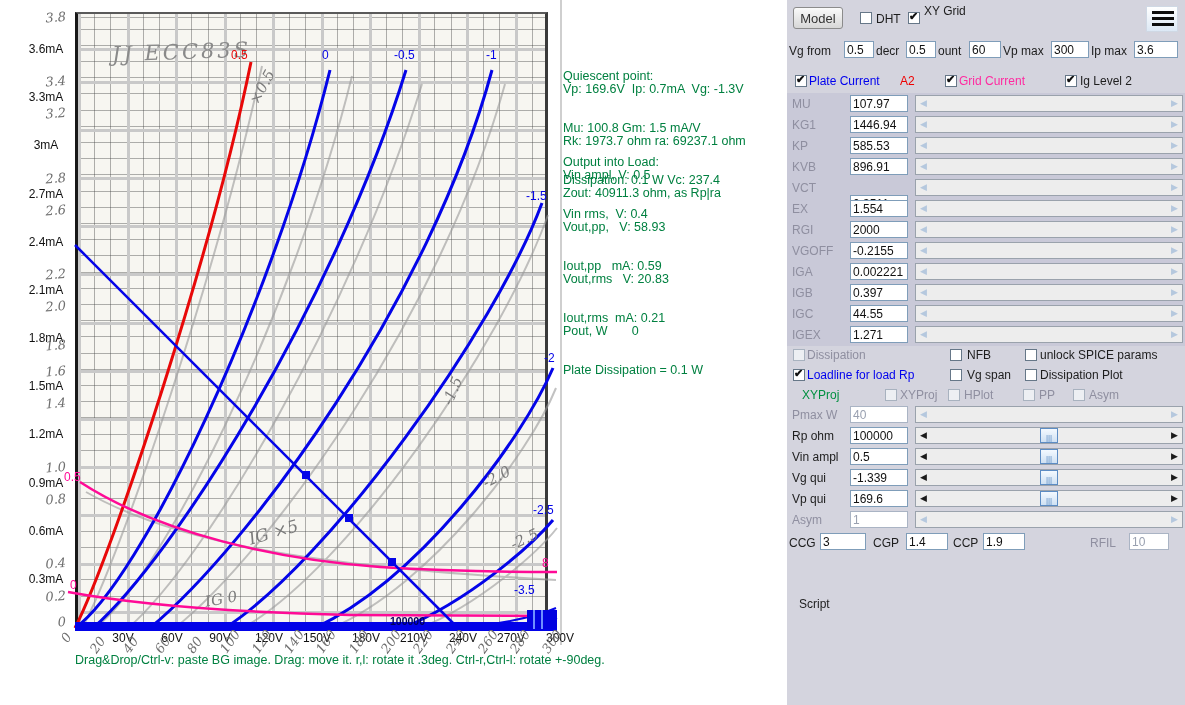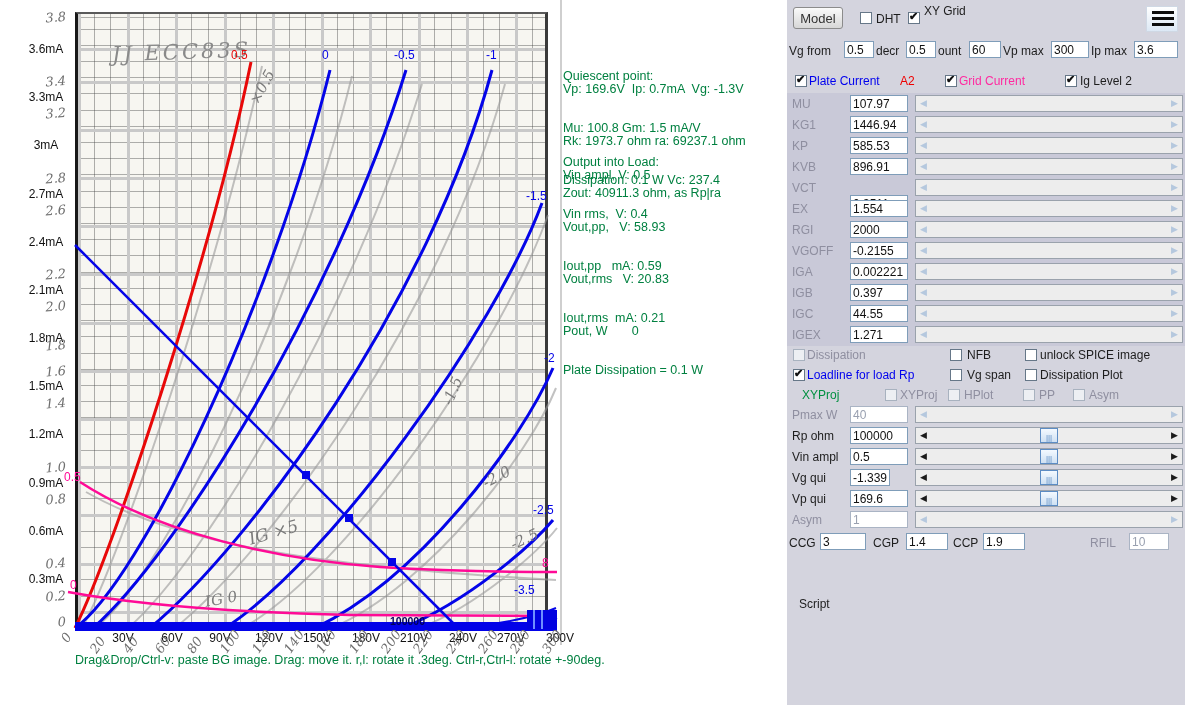--- a/index.html
+++ b/index.html
@@ -334,21 +334,21 @@
           <span class="al">◀</span>
           <span class="ar">▶</span>
         </div>
     </div>
 
     <span class="cb dis" style="left:6px;top:349px"></span>
     <span class="plb" style="left:20px;top:348px">Dissipation</span>
     <span class="cb" style="left:163px;top:349px"></span>
     <span class="dlb" style="left:180px;top:348px">NFB</span>
     <span class="cb" style="left:238px;top:349px"></span>
-    <span class="dlb" style="left:253px;top:348px">unlock SPICE image</span>
+    <span class="dlb" style="left:253px;top:348px">unlock SPICE params</span>
 
     <span class="cb checked" style="left:6px;top:369px"></span>
     <span class="dlb" style="left:20px;top:368px;color:#0000ee">Loadline for load Rp</span>
     <span class="cb" style="left:163px;top:369px"></span>
     <span class="dlb" style="left:180px;top:368px">Vg span</span>
     <span class="cb" style="left:238px;top:369px"></span>
     <span class="dlb" style="left:253px;top:368px">Dissipation Plot</span>
 
     <span class="dlb grn" style="left:15px;top:388px">XYProj</span>
     <span class="cb dis" style="left:98px;top:389px"></span>
@@ -381,21 +381,21 @@
       <span class="dlb" style="left:5px;top:2px">Vin ampl</span>
       <input class="inp" style="left: 63px; top: 0px; width: 58px;" value="0.5">
       <div class="slider" style="left:128px;top:0;width:268px">
           <span class="al">◀</span>
           <span class="ar">▶</span>
           <span class="thumb"></span>
         </div>
     </div>
     <div class="row" style="top:469px">
       <span class="dlb" style="left:5px;top:2px">Vg qui</span>
-      <input class="inp" style="left: 63px; top: 0px; width: 40px;" value="-1.339">
+      <input class="inp" style="left: 63px; top: 0px; width: 58px;" value="-1.339">
       <div class="slider" style="left:128px;top:0;width:268px">
           <span class="al">◀</span>
           <span class="ar">▶</span>
           <span class="thumb"></span>
         </div>
     </div>
     <div class="row" style="top:490px">
       <span class="dlb" style="left:5px;top:2px">Vp qui</span>
       <input class="inp" style="left: 63px; top: 0px; width: 58px;" value="169.6">
       <div class="slider" style="left:128px;top:0;width:268px">

